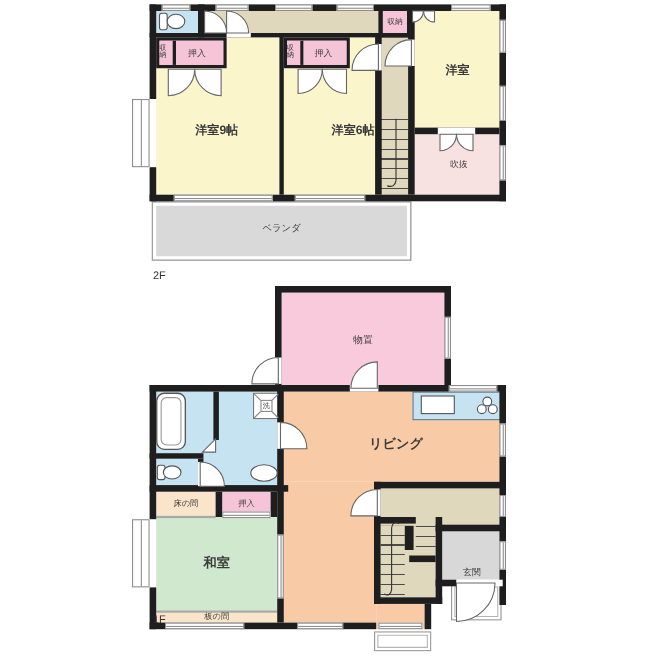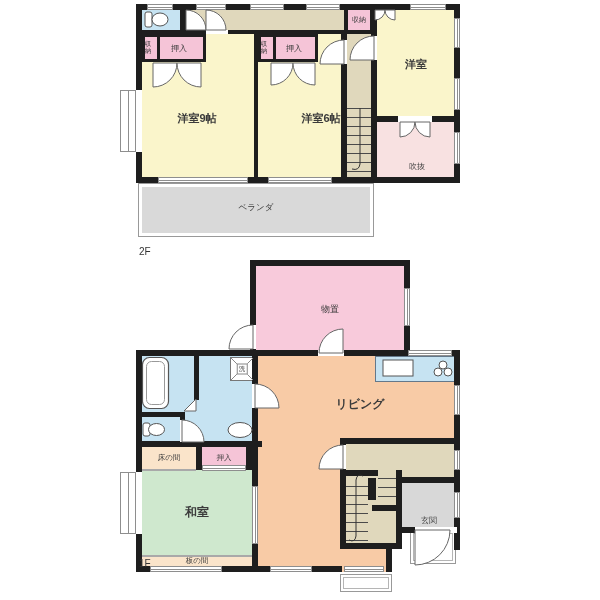--- a/index.html
+++ b/index.html
@@ -211,21 +211,21 @@
 
     <g fill="none" stroke="#333" stroke-width="1">
       <path d="M360,108 L360,164 Q359,171 352,169"></path>
       <path d="M356,480 L356,536 Q355,543 349,540 M356,480 Q357,473 363,476"></path>
     </g>
   </svg>
 
   <div class="lab" style="left:197px;top:118px;font-size:11px;font-weight:bold;">洋室9帖</div>
   <div class="lab" style="left:300px;top:118px;font-size:11px;font-weight:bold;margin-left:21px;">洋室6帖</div>
   <div class="lab" style="left:416px;top:64px;font-size:11px;font-weight:bold;">洋室</div>
-  <div class="lab" style="left:417px;top:166px;font-size:8px;">吹抜</div>
+  <div class="lab" style="left:417px;top:149px;font-size:8px;">吹抜</div>
   <div class="lab" style="left:256px;top:208px;font-size:8.5px;">ベランダ</div>
   <div class="lab" style="left:179px;top:48px;font-size:8px;">押入</div>
   <div class="lab" style="left:294px;top:48px;font-size:8px;">押入</div>
   <div class="labv" style="left:144px;top:40px;">収納</div>
   <div class="labv" style="left:260px;top:40px;">収納</div>
   <div class="lab" style="left:359px;top:20px;font-size:7px;">収納</div>
   <div class="f-lab" style="position:absolute;left:139px;top:246px;">2F</div>
 
   <div class="lab" style="left:330px;top:309px;font-size:9px;">物置</div>
   <div class="lab" style="left:360px;top:404px;font-size:12px;font-weight:bold;">リビング</div>

